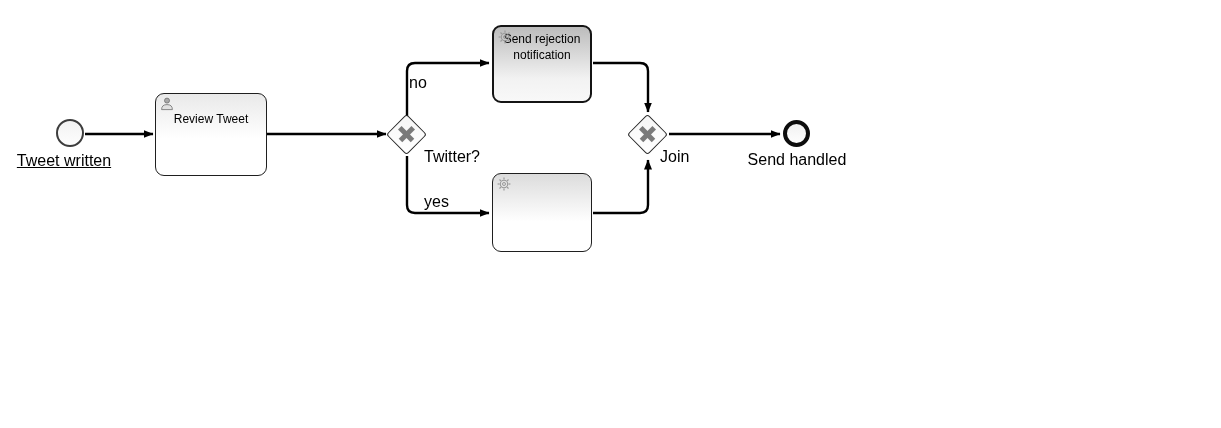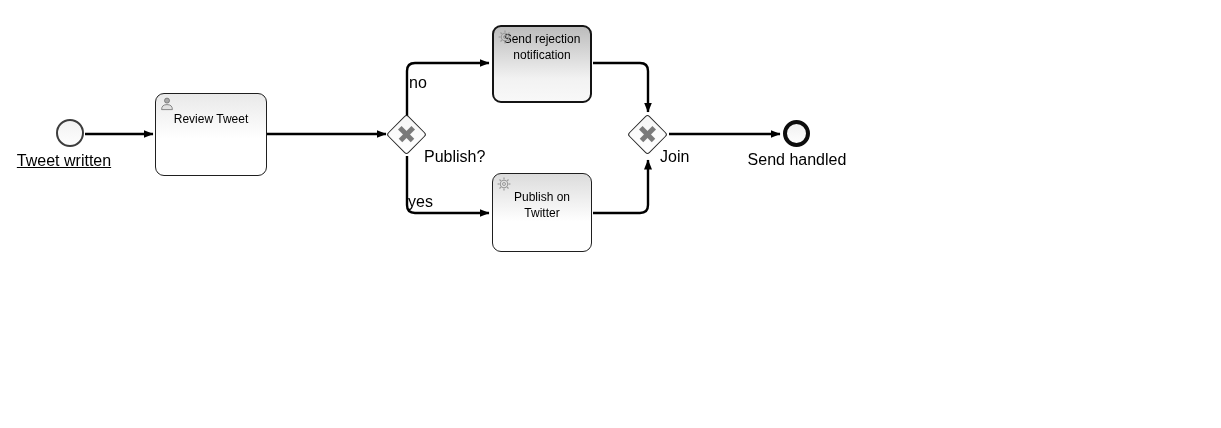--- a/index.html
+++ b/index.html
@@ -59,21 +59,21 @@
   }
   #split-gateway{left:392px;top:120px;}
   #join-gateway{left:633px;top:120px;}
   .cross-h,.cross-v{position:absolute;background:#7a7a7a;}
   .cross-h{left:4px;top:10.5px;width:18px;height:5px;}
   .cross-v{left:10.5px;top:4px;width:5px;height:18px;}
   .lbl{position:absolute;font-size:16px;white-space:nowrap;}
   #lbl-start{left:14px;top:152px;width:100px;text-align:center;text-decoration:underline;}
   #lbl-approved{left:424px;top:148px;}
   #lbl-no{left:409px;top:74px;}
-  #lbl-yes{left:408px;top:193px;}
+  #lbl-yes{left:408px;top:193px;padding-left:16px;}
   #lbl-join{left:660px;top:148px;}
   #lbl-end{left:747px;top:151px;width:100px;text-align:center;}
 </style>
 </head>
 <body>
 
 <div id="canvas">
 
   <svg id="wires" viewBox="0 0 1221 428" xmlns="http://www.w3.org/2000/svg">
     <defs>
@@ -98,21 +98,21 @@
       <circle cx="7" cy="3.6" r="2.5" fill="#a8a8a8" stroke="#6e6e6e" stroke-width="0.8"></circle>
       <path d="M1.6 12.6 Q1.6 7.6 7 7.6 Q12.4 7.6 12.4 12.6 Z" fill="#e2e2e2" stroke="#6e6e6e" stroke-width="0.8"></path>
     </svg>
     <span class="task-label">Review Tweet</span>
   </div>
 
   <div id="split-gateway" class="node gateway">
     <div class="cross-h"></div>
     <div class="cross-v"></div>
   </div>
-  <div id="lbl-approved" class="lbl">Publish?</div>
+  <div id="lbl-approved" class="lbl">Twitter?</div>
   <div id="lbl-no" class="lbl">no</div>
   <div id="lbl-yes" class="lbl">yes</div>
 
   <div id="reject-task" class="node task">
     <svg class="task-icon" viewBox="0 0 14 14" xmlns="http://www.w3.org/2000/svg">
       <circle cx="7" cy="7" r="3.7" fill="none" stroke="#9a9a9a" stroke-width="1.1"></circle>
       <circle cx="7" cy="7" r="1.5" fill="none" stroke="#9a9a9a" stroke-width="1"></circle>
       <g stroke="#9a9a9a" stroke-width="1.2">
         <line x1="7" y1="0.6" x2="7" y2="2.6"></line>
           <line x1="7" y1="11.4" x2="7" y2="13.4"></line>
@@ -135,21 +135,20 @@
         <line x1="7" y1="0.6" x2="7" y2="2.6"></line>
           <line x1="7" y1="11.4" x2="7" y2="13.4"></line>
         <line x1="0.6" y1="7" x2="2.6" y2="7"></line>
           <line x1="11.4" y1="7" x2="13.4" y2="7"></line>
         <line x1="2.5" y1="2.5" x2="3.9" y2="3.9"></line>
           <line x1="10.1" y1="10.1" x2="11.5" y2="11.5"></line>
         <line x1="11.5" y1="2.5" x2="10.1" y2="3.9"></line>
           <line x1="3.9" y1="10.1" x2="2.5" y2="11.5"></line>
       </g>
     </svg>
-    <span class="task-label">Publish on Twitter</span>
   </div>
 
   <div id="join-gateway" class="node gateway">
     <div class="cross-h"></div>
     <div class="cross-v"></div>
   </div>
   <div id="lbl-join" class="lbl">Join</div>
 
   <div id="end-event" class="node event-circle"></div>
   <div id="lbl-end" class="lbl">Send handled</div>

